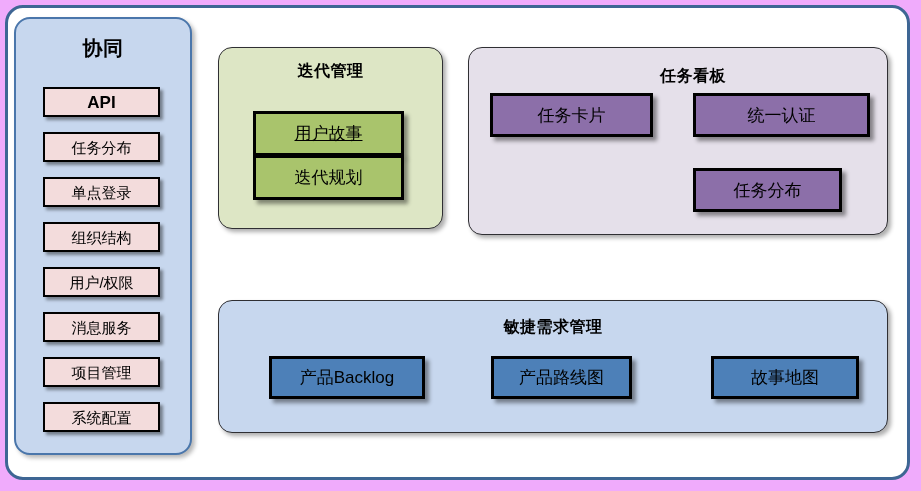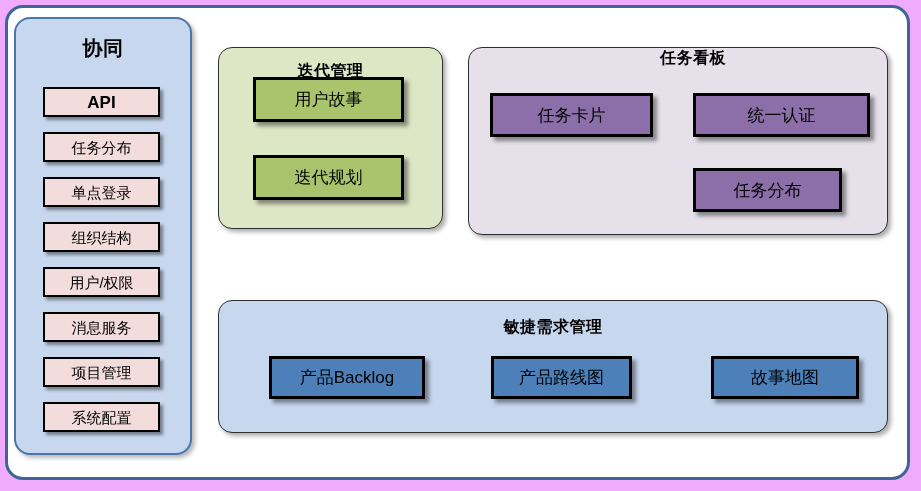--- a/index.html
+++ b/index.html
@@ -117,21 +117,21 @@
 
   
   #taskboard-panel {
     left: 468px;
     top: 47px;
     width: 420px;
     height: 188px;
     background: #e5e0ea;
   }
   #taskboard-title {
-    top: 0;
+    top: 18px;
     font-size: 16px;
     padding-left: 30px;
   }
   .taskboard-item {
     position: absolute;
     height: 44px;
     box-sizing: border-box;
     background: #8c6fa9;
     border: 3px solid #000000;
     box-shadow: 4px 4px 4px rgba(0,0,0,0.42);
@@ -188,21 +188,21 @@
     <div class="sidebar-item" style="top: 203px; background: rgb(243, 220, 220);">组织结构</div>
     <div class="sidebar-item" style="top: 248px; background: rgb(243, 220, 220);">用户/权限</div>
     <div class="sidebar-item" style="top: 293px; background: rgb(243, 220, 220);">消息服务</div>
     <div class="sidebar-item" style="top: 338px; background: rgb(243, 220, 220);">项目管理</div>
     <div class="sidebar-item" style="top: 383px; background: rgb(243, 220, 220);">系统配置</div>
   </div>
 
   <div class="panel" id="iteration-panel" style="background: rgb(221, 230, 197);">
     <div class="panel-title" id="iteration-title">迭代管理</div>
 
-    <div class="iteration-item" style="top: 29px; background: rgb(169, 196, 108);">用户故事</div>
+    <div class="iteration-item" style="top: 63px; background: rgb(169, 196, 108); text-decoration: underline;">用户故事</div>
     <div class="iteration-item" style="top: 107px; background: rgb(169, 196, 108);">迭代规划</div>
   </div>
 
   <div class="panel" id="taskboard-panel" style="background: rgb(229, 224, 234);">
     <div class="panel-title" id="taskboard-title">任务看板</div>
 
     <div class="taskboard-item" style="left: 21px; top: 45px; width: 163px; background: rgb(140, 111, 169);">任务卡片</div>
     <div class="taskboard-item" style="left: 224px; top: 45px; width: 177px; background: rgb(140, 111, 169);">统一认证</div>
     <div class="taskboard-item" style="left: 224px; top: 120px; width: 149px; background: rgb(140, 111, 169);">任务分布</div>
   </div>

